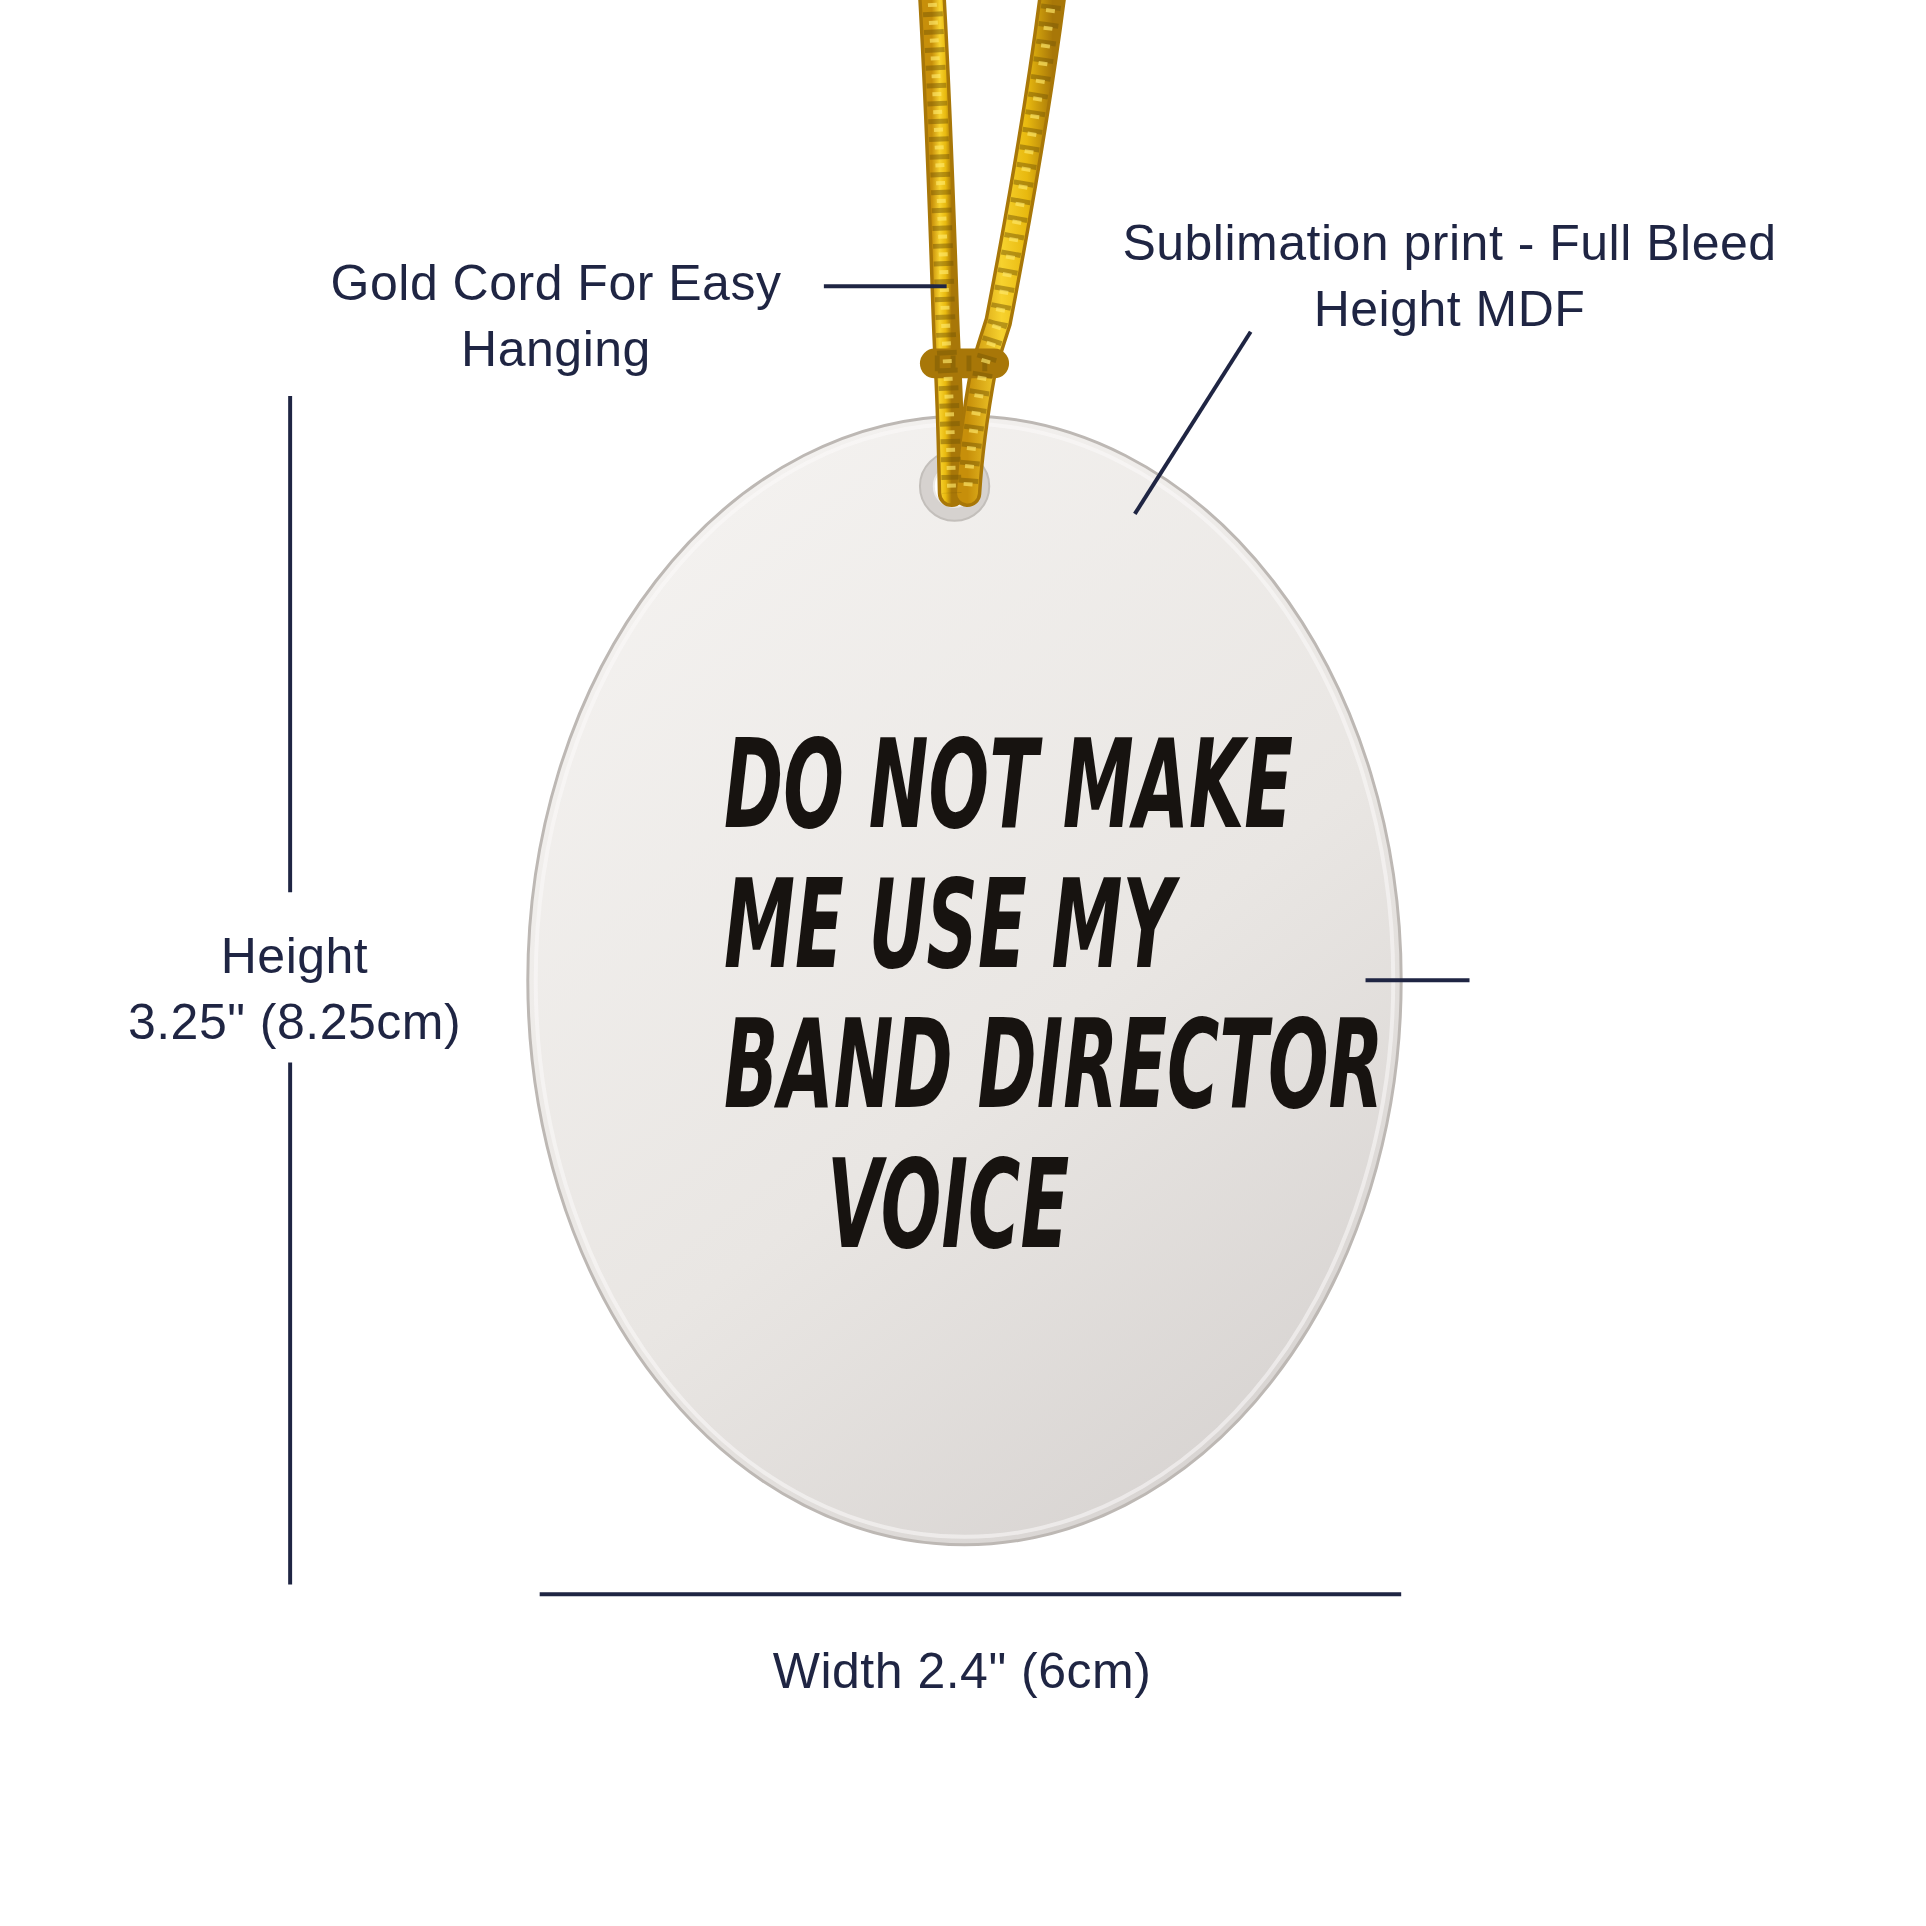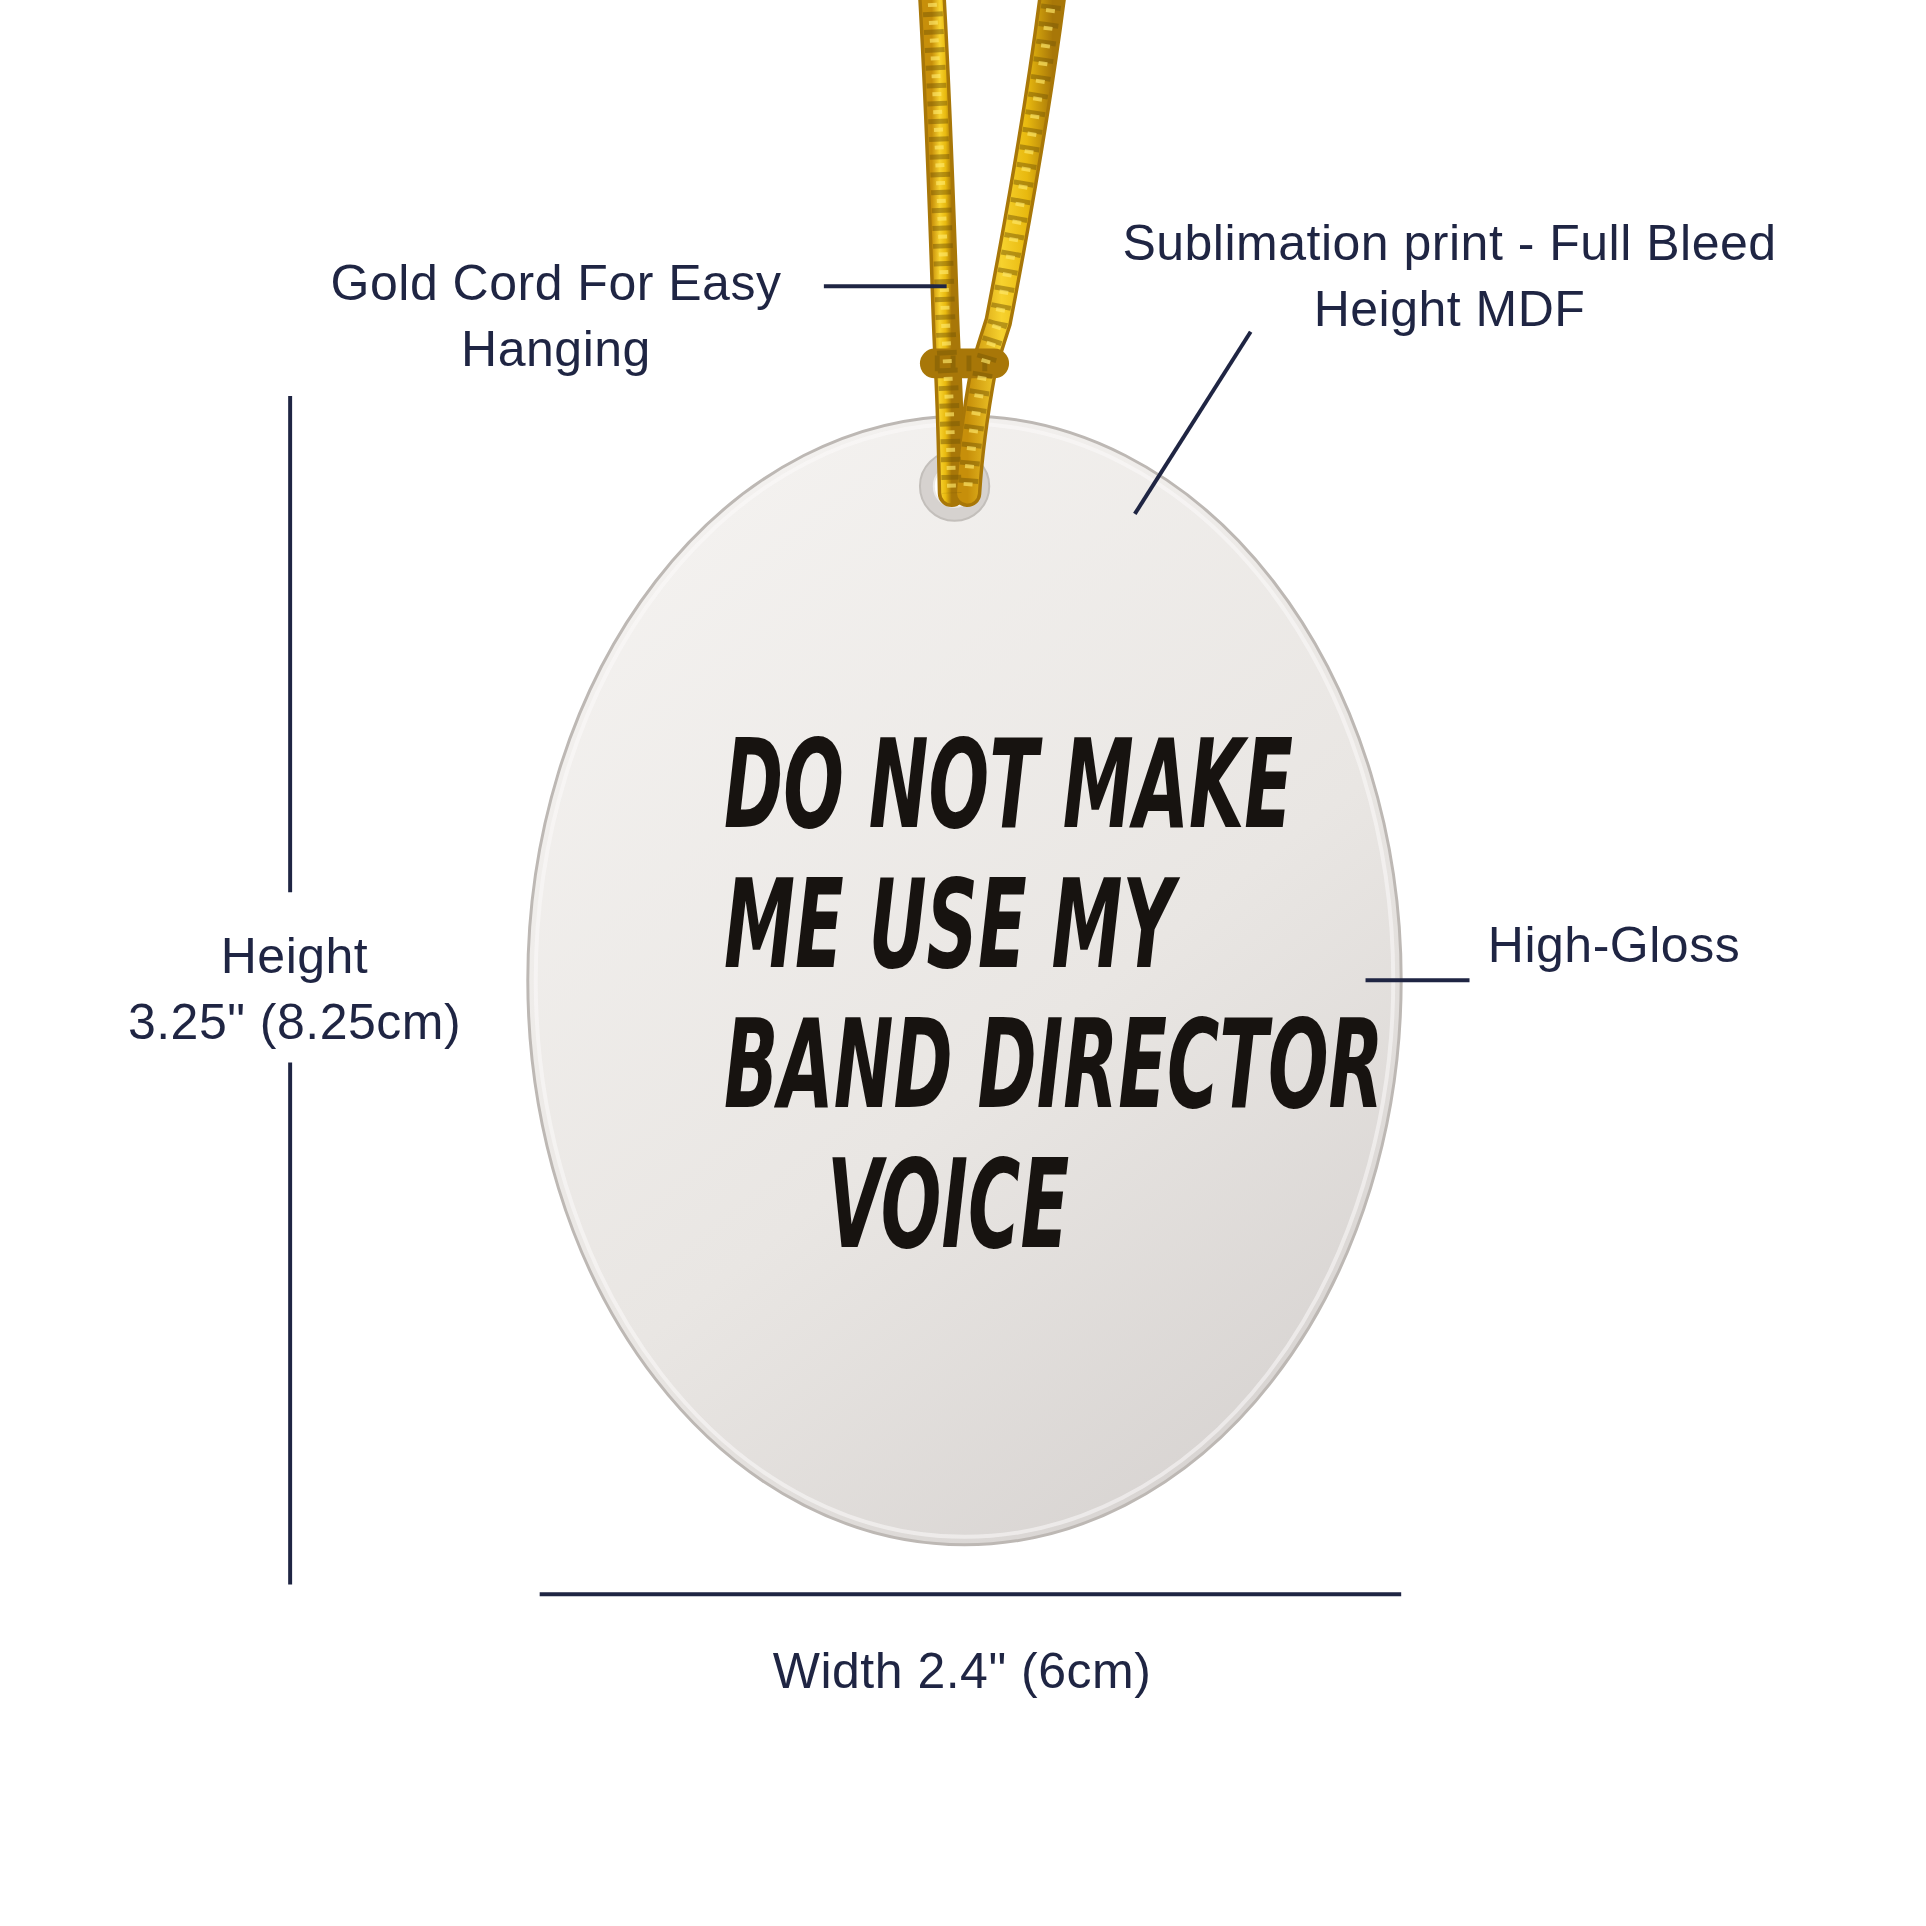--- a/index.html
+++ b/index.html
@@ -113,21 +113,20 @@
     <div>Gold Cord For Easy</div>
     <div>Hanging</div>
   </div>
 
   <div class="label" style="left:1083px;top:210px;width:733px;">
     <div>Sublimation print - Full Bleed</div>
     <div>Height MDF</div>
   </div>
 
   <div class="label" style="left:1416px;top:912px;width:396px;">
-    <div>High-Gloss</div>
   </div>
 
   <div class="label" style="left:37px;top:907px;width:515px;margin-top:16px;">
     <div>Height</div>
     <div>3.25" (8.25cm)</div>
   </div>
 
   <div class="label" style="left:665px;top:1638px;width:594px;">
     <div>Width 2.4" (6cm)</div>
   </div>

